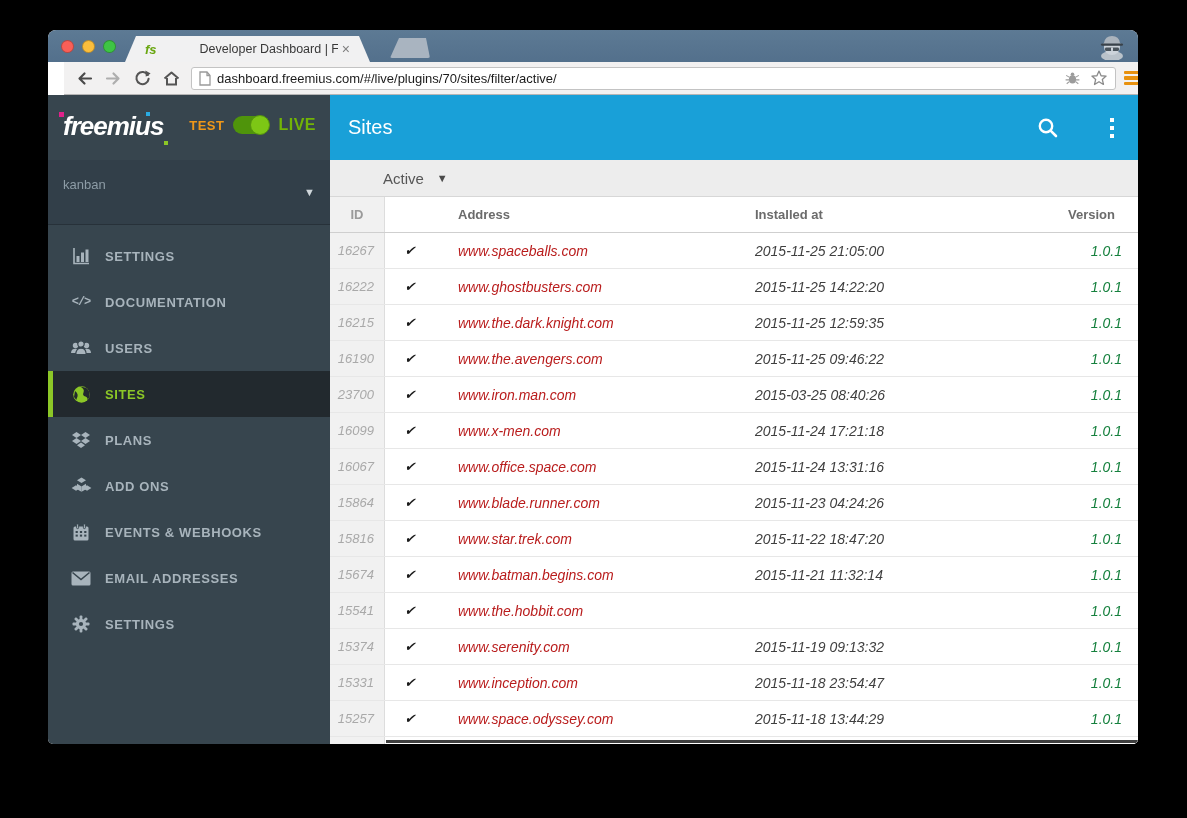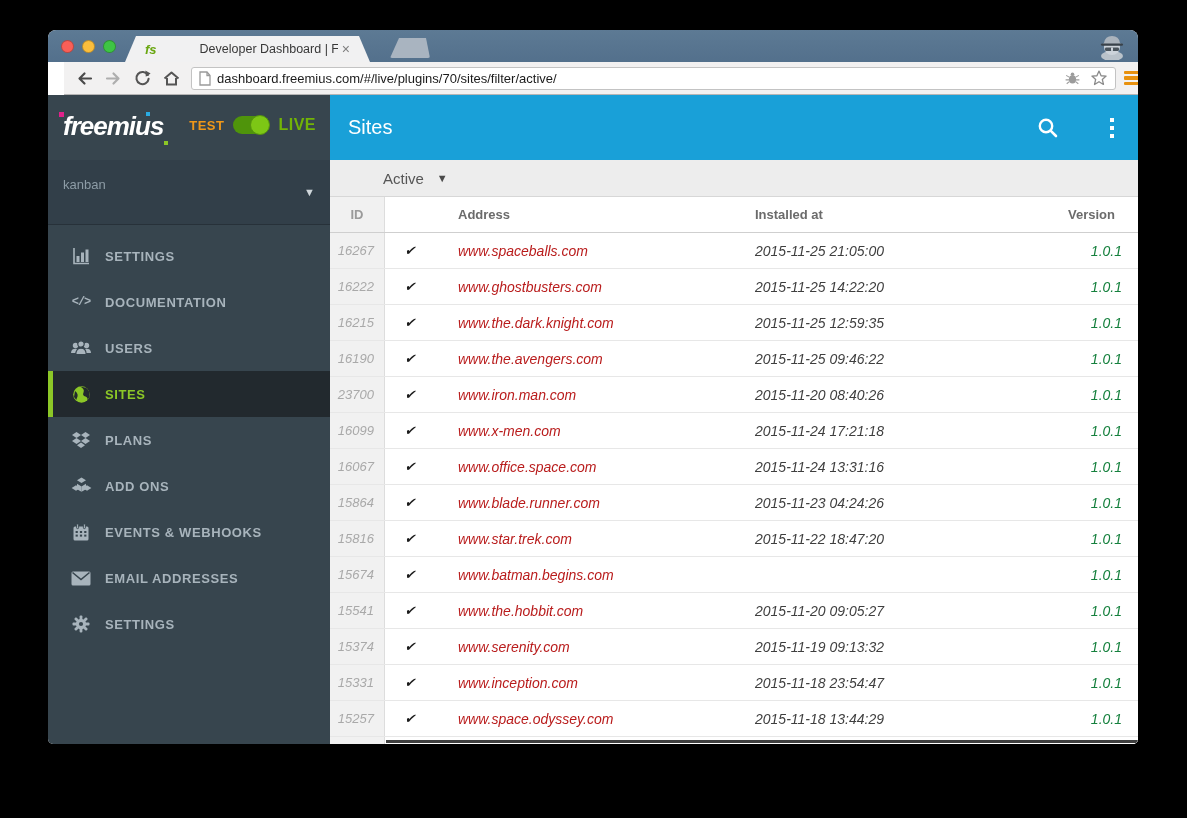--- a/index.html
+++ b/index.html
@@ -376,21 +376,21 @@
               <div class="idcell">16190</div>
               <div class="td td-check">✔</div>
               <div class="td td-address">www.the.avengers.com</div>
               <div class="td td-installed">2015-11-25 09:46:22</div>
               <div class="td td-version">1.0.1</div>
             </div>
             <div class="trow">
               <div class="idcell">23700</div>
               <div class="td td-check">✔</div>
               <div class="td td-address">www.iron.man.com</div>
-              <div class="td td-installed">2015-11-20 08:40:26</div>
+              <div class="td td-installed">2015-03-25 08:40:26</div>
               <div class="td td-version">1.0.1</div>
             </div>
             <div class="trow">
               <div class="idcell">16099</div>
               <div class="td td-check">✔</div>
               <div class="td td-address">www.x-men.com</div>
               <div class="td td-installed">2015-11-24 17:21:18</div>
               <div class="td td-version">1.0.1</div>
             </div>
             <div class="trow">
@@ -411,27 +411,27 @@
               <div class="idcell">15816</div>
               <div class="td td-check">✔</div>
               <div class="td td-address">www.star.trek.com</div>
               <div class="td td-installed">2015-11-22 18:47:20</div>
               <div class="td td-version">1.0.1</div>
             </div>
             <div class="trow">
               <div class="idcell">15674</div>
               <div class="td td-check">✔</div>
               <div class="td td-address">www.batman.begins.com</div>
+              <div class="td td-installed">2015-11-21 11:32:14</div>
               <div class="td td-version">1.0.1</div>
             </div>
             <div class="trow">
               <div class="idcell">15541</div>
               <div class="td td-check">✔</div>
               <div class="td td-address">www.the.hobbit.com</div>
-              <div class="td td-installed">2015-11-20 09:05:27</div>
               <div class="td td-version">1.0.1</div>
             </div>
             <div class="trow">
               <div class="idcell">15374</div>
               <div class="td td-check">✔</div>
               <div class="td td-address">www.serenity.com</div>
               <div class="td td-installed">2015-11-19 09:13:32</div>
               <div class="td td-version">1.0.1</div>
             </div>
             <div class="trow">

